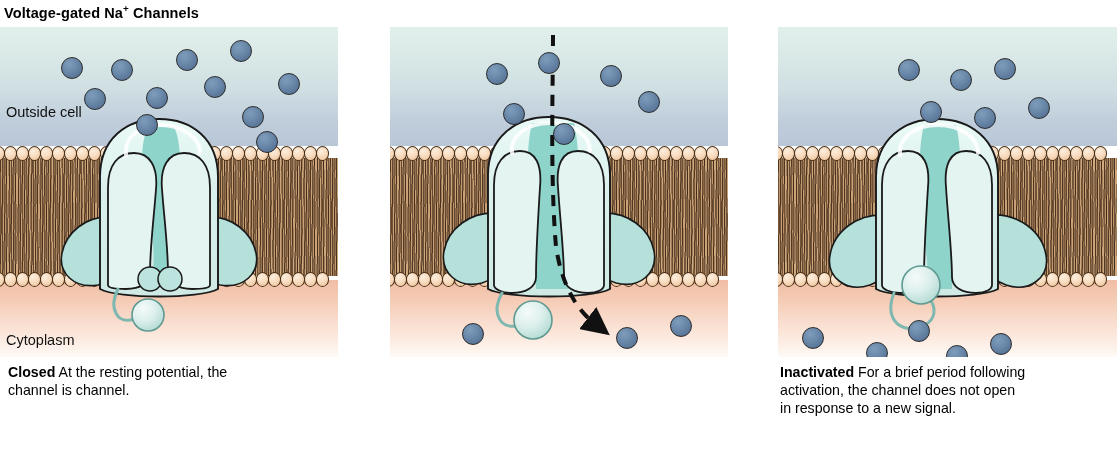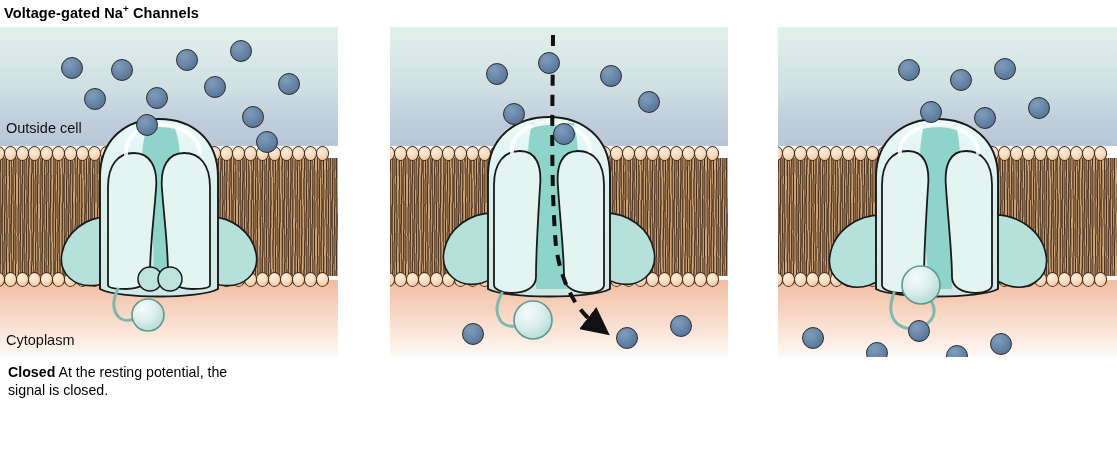--- a/index.html
+++ b/index.html
@@ -75,21 +75,21 @@
   .ion{
     position:absolute;width:22px;height:22px;border-radius:50%;
     background:radial-gradient(circle at 36% 30%,#7e9cba 0%,#6c8aab 38%,#5b789b 72%,#4e6b8d 100%);
     border:1.4px solid #2c2c2c;box-sizing:border-box;
   }
 
   
   .label-outside,.label-cyto{
     position:absolute;font-size:14.5px;color:#111;white-space:nowrap;
   }
-  .label-outside{left:6px;top:93px;}
+  .label-outside{left:6px;top:77px;}
   .label-cyto{left:6px;top:290px;margin-top:15px;}
 
   
   .caption{
     position:absolute;top:364px;font-size:14.2px;line-height:17.8px;color:#000;
   }
   .caption b{font-weight:bold;}
   .caption sup{font-size:.68em;vertical-align:super;}
   .cap-1{left:8px;width:330px;}
   .cap-2{left:390px;width:336px;}
@@ -453,18 +453,23 @@
         <div class="ion" style="left: 24px; top: 300px;"></div>
         <div class="ion" style="left: 88px; top: 315px;"></div>
         <div class="ion" style="left: 130px; top: 293px;"></div>
         <div class="ion" style="left: 168px; top: 318px;"></div>
         <div class="ion" style="left: 212px; top: 306px;"></div>
       </div>
   </div>
 
   <div class="caption cap-1">
     <b>Closed</b><span> At the resting potential, the</span><br>
-    <span>signal is closed.</span>
-  </div>
-
-
+    <span>channel is channel.</span>
+  </div>
+
+
+  <div class="caption cap-3">
+    <b>Inactivated</b><span> For a brief period following</span><br>
+    <span>activation, the channel does not open</span><br>
+    <span>in response to a new signal.</span>
+  </div>
 
 </div>
 
 </body></html>

